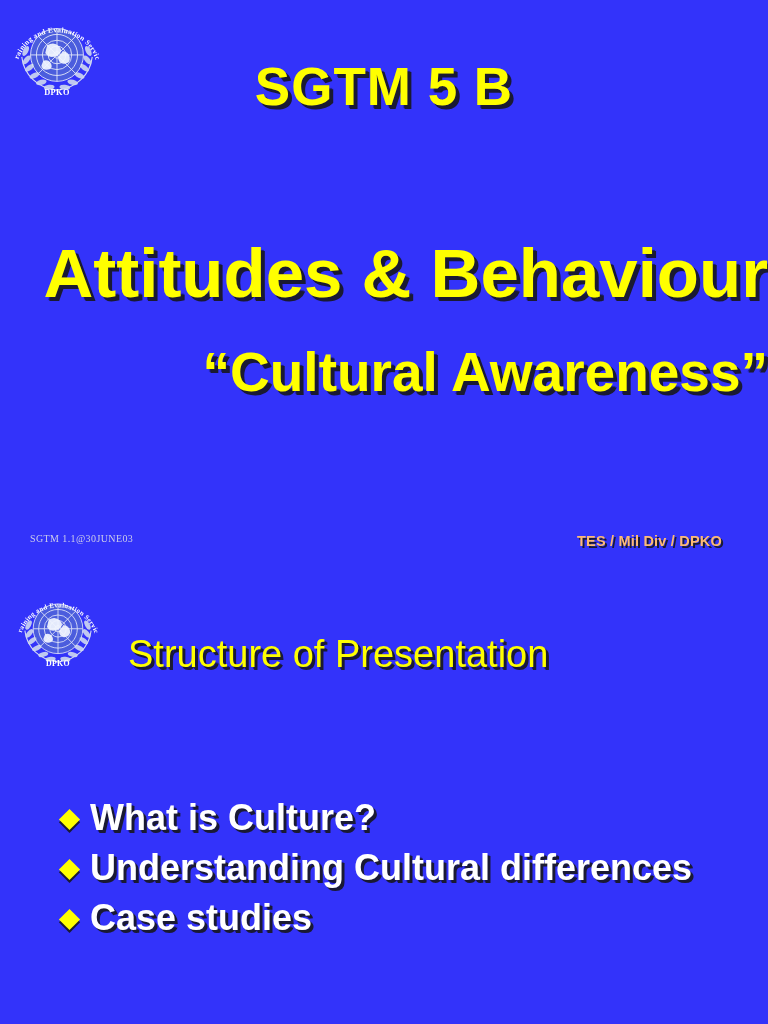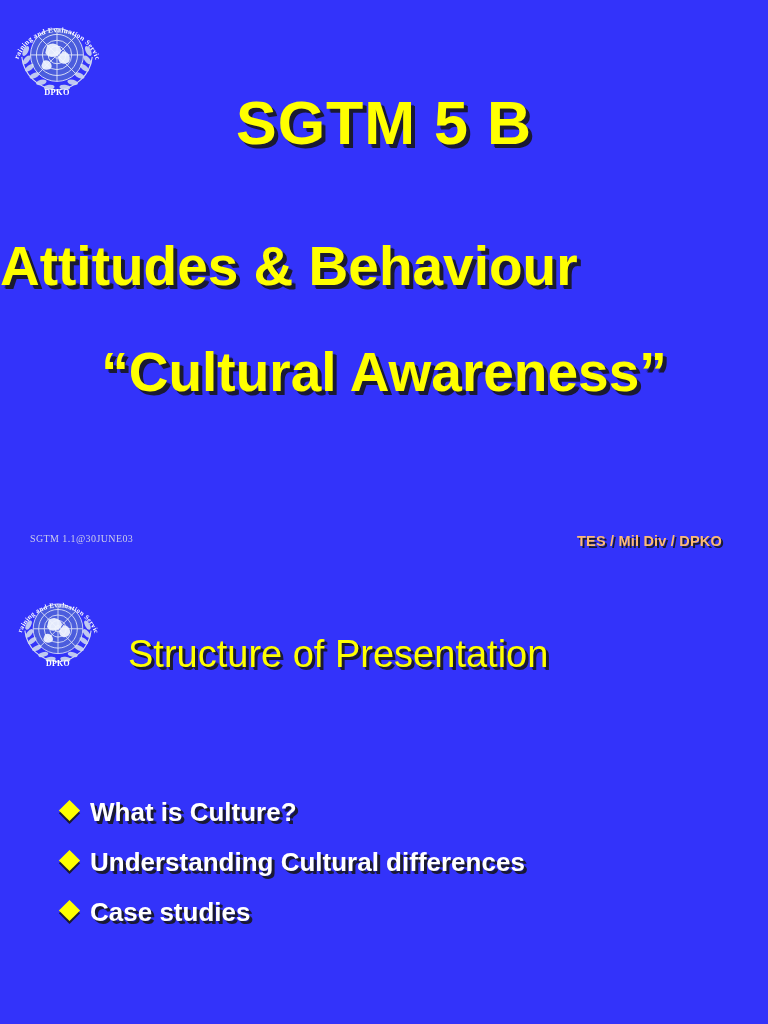--- a/index.html
+++ b/index.html
@@ -33,45 +33,44 @@
   }
   #logo-slide1 { left: 8px;  top: 6px;  width: 98px;  height: 92px; }
   #logo-slide2 { left: 12px; top: 22px; width: 92px;  height: 88px; }
 
   
   .t-sgtm-code {
     position: absolute;
     left: 0; right: 0;
     top: 56px;
     text-align: center;
-    font-size: 61px;
+    font-size: 53px;
     font-weight: bold;
     color: #ffff00;
     letter-spacing: 1px;
     text-shadow: 4px 4px 0 #1a1a33, 3px 3px 1px rgba(0,0,0,.55);
     white-space: nowrap;
-    margin-top: 32px;
   }
   .t-main-1 {
     position: absolute;
     left: 0; right: 0;
     top: 234px;
-    text-align: left;
-    font-size: 55px;
+    text-align: right;
+    font-size: 69px;
     font-weight: bold;
     color: #ffff00;
     letter-spacing: 0px;
     text-shadow: 4px 4px 0 #1a1a33, 3px 3px 1px rgba(0,0,0,.55);
     white-space: nowrap;
   }
   .t-main-2 {
     position: absolute;
     left: 0; right: 0;
     top: 340px;
-    text-align: center;
+    text-align: right;
     font-size: 55px;
     font-weight: bold;
     color: #ffff00;
     text-shadow: 4px 4px 0 #1a1a33, 3px 3px 1px rgba(0,0,0,.55);
     white-space: nowrap;
   }
 
   .footer-left {
     position: absolute;
     left: 30px;
@@ -125,21 +124,21 @@
     height: 15px;
     background: #ffff00;
     transform: rotate(45deg);
     margin-right: 13px;
     position: relative;
     top: -3px;
     flex: 0 0 auto;
     box-shadow: 2px 2px 0 #1a1a33;
   }
   .bullet-text {
-    font-size: 26px;
+    font-size: 36px;
     font-weight: bold;
     color: #ffffff;
     letter-spacing: 0px;
     text-shadow: 3px 3px 0 #1a1a33, 2px 2px 1px rgba(0,0,0,.5);
   }
 </style>
 </head>
 <body>
 
 <section class="slide" id="slide-title">

